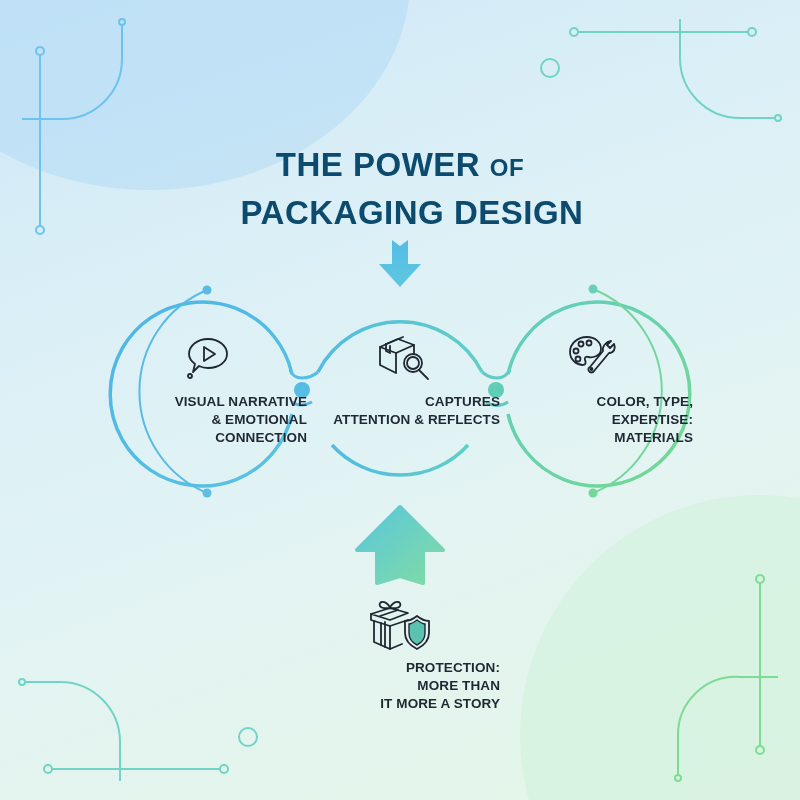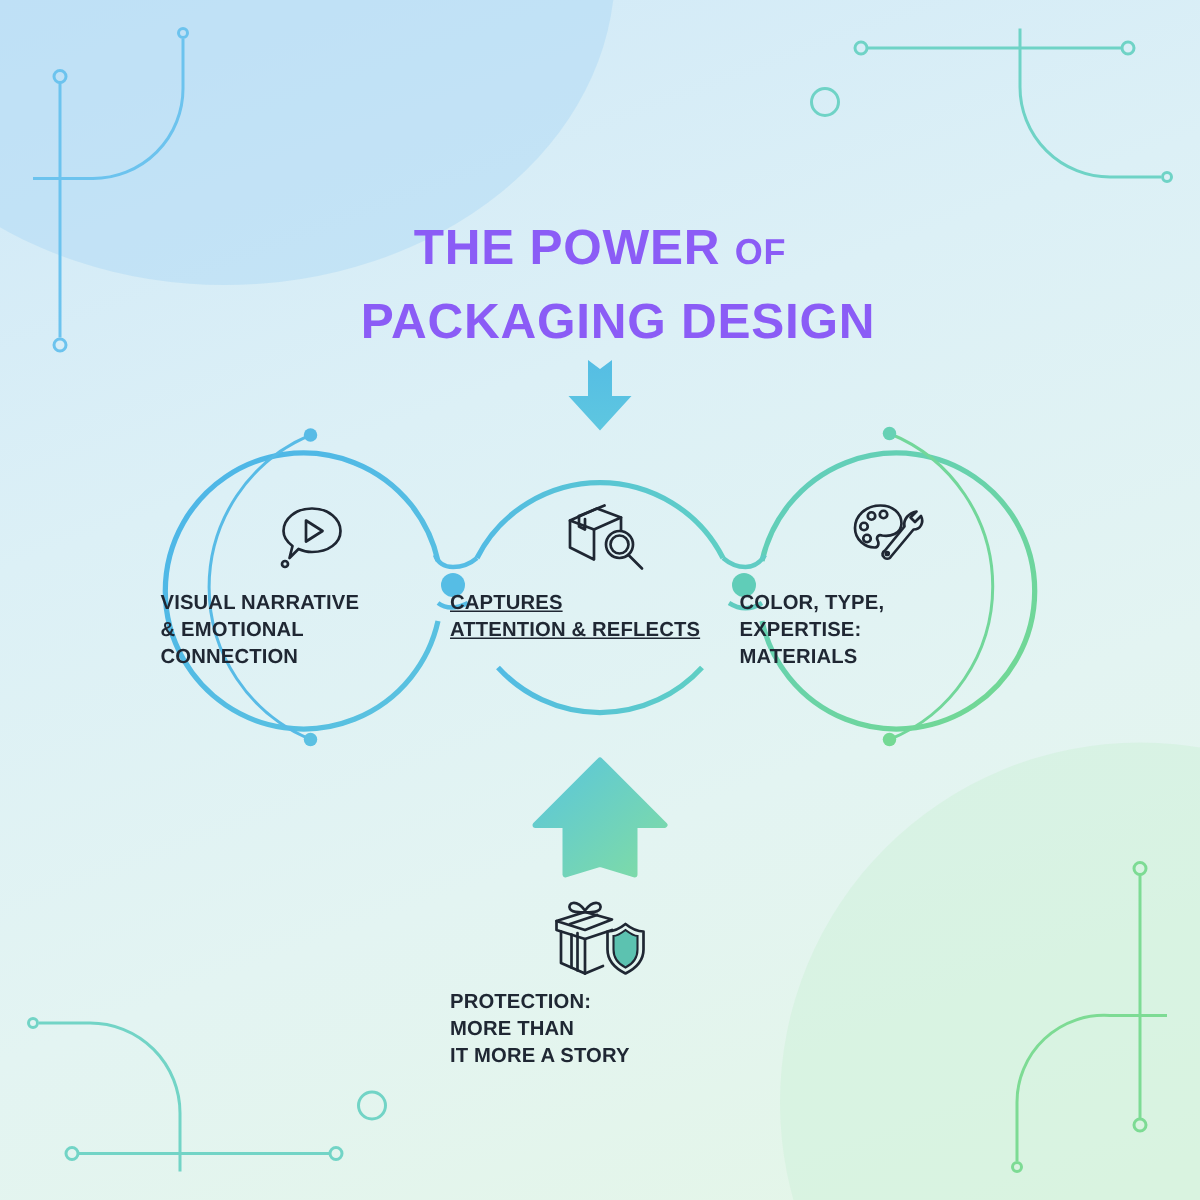--- a/index.html
+++ b/index.html
@@ -7,27 +7,27 @@
     width: 800px; height: 800px; overflow: hidden; position: relative;
     font-family: "Liberation Sans", "DejaVu Sans", sans-serif;
     background: linear-gradient(160deg, #cfe8f8 0%, #dcf0f6 35%, #e3f4f2 65%, #e4f6e6 100%);
   }
   .bg-blob { position: absolute; border-radius: 50%; }
   .blob-tl { left: -110px; top: -230px; width: 520px; height: 420px; background: rgba(170, 214, 244, 0.45); }
   .blob-br { left: 520px; top: 495px; width: 480px; height: 480px; background: rgba(208, 240, 218, 0.55); }
   .deco, .diagram { position: absolute; left: 0; top: 0; }
   .title {
     position: absolute; left: 0; width: 800px; top: 143px; text-align: center;
-    color: #8b5cf6; font-weight: 800; letter-spacing: 0.5px;
+    color: #0c4a6e; font-weight: 800; letter-spacing: 0.5px;
   }
   .title .line1 { font-size: 33px; line-height: 44px; display: block; }
   .title .line1 .small { font-size: 24px; }
   .title .line2 { font-size: 33px; line-height: 46px; display: block; padding-left: 24px; }
   .label {
-    position: absolute; text-align: left; color: #1f2733;
+    position: absolute; text-align: right; color: #1f2733;
     font-weight: 700; font-size: 13.5px; line-height: 18px; letter-spacing: 0.1px;
   }
   .label span { display: block; }
   .icon { position: absolute; }
 </style>
 </head>
 <body>
 
 <div class="bg-blob blob-tl"></div>
 <div class="bg-blob blob-br"></div>
@@ -192,21 +192,21 @@
   </g>
   <path d="M49 24 C45 27 43 28 41 28 V37 C41 43 45 47 49 49 C53 47 57 43 57 37 V28 C55 28 53 27 49 24 Z" fill="#5cc2b0" stroke="#1f2733" stroke-width="1.4"></path>
 </svg>
 
 <div class="label" style="left:107px; top:393px; width:200px;">
   <span>VISUAL NARRATIVE</span>
   <span>&amp; EMOTIONAL</span>
   <span>CONNECTION</span>
 </div>
 
-<div class="label" style="left:300px; top:393px; width:200px;text-decoration:underline;">
+<div class="label" style="left:300px; top:393px; width:200px;">
   <span>CAPTURES</span>
   <span>ATTENTION &amp; REFLECTS</span>
 </div>
 
 <div class="label" style="left:493px; top:393px; width:200px;">
   <span>COLOR, TYPE,</span>
   <span>EXPERTISE:</span>
   <span>MATERIALS</span>
 </div>
 

